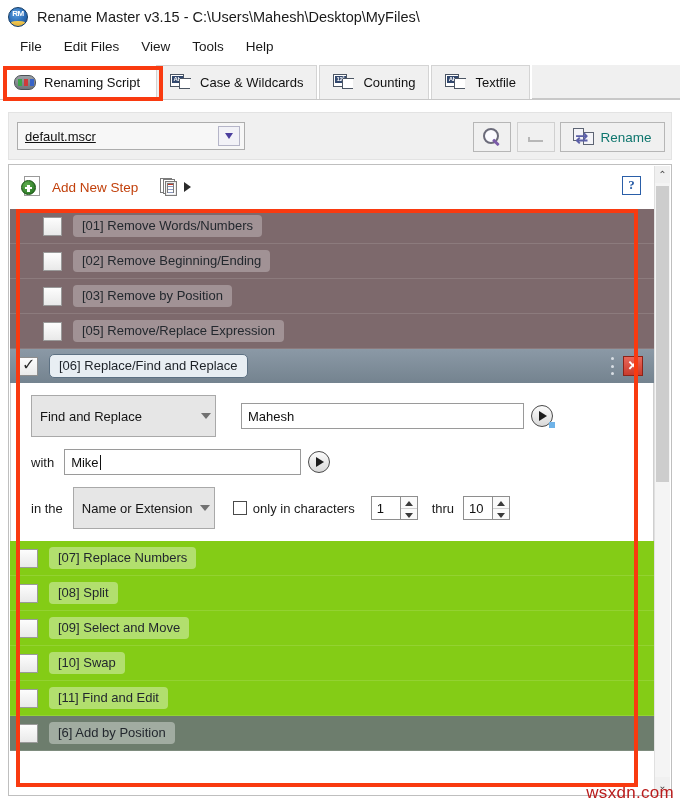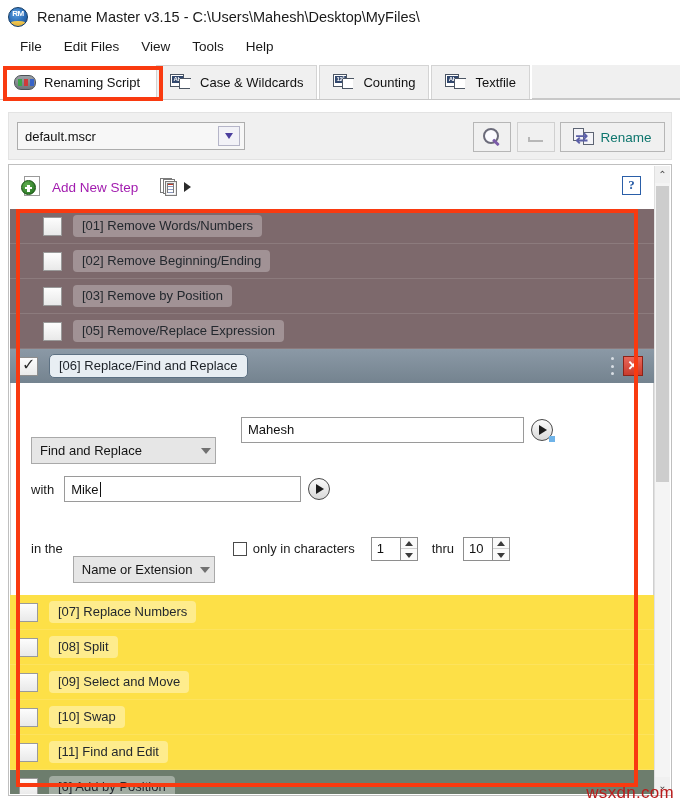--- a/index.html
+++ b/index.html
@@ -115,21 +115,21 @@
   .script-toolbar {
     position: absolute; left: 8px; top: 112px; width: 664px; height: 48px;
     background: #f0f0f0; border: 1px solid #e3e3e3;
   }
   .combo-script {
     position: absolute; left: 8px; top: 9px; width: 228px; height: 28px;
     background: #f7f7f7; border: 1px solid #adadad;
     display: flex; align-items: center;
   }
   .combo-script .val {
-    font-size: 13px; color: #111; padding-left: 7px; flex: 1;
+    font-size: 13px; color: #111; padding-left: 7px; flex: 1; text-decoration: underline;
   }
   .combo-script .arrow-box {
     width: 22px; height: 20px; margin-right: 4px;
     border: 1px solid #b5b5c8; background: #f2f2f7;
     display: flex; align-items: center; justify-content: center;
   }
   .combo-script .arrow-box::after {
     content: ""; width: 0; height: 0;
     border-left: 4.5px solid transparent; border-right: 4.5px solid transparent;
     border-top: 6px solid #4b3f9e;
@@ -193,21 +193,21 @@
   .ic-addstep .plus {
     position: absolute; left: 0px; top: 4px; width: 15px; height: 15px;
     border-radius: 50%; background: radial-gradient(circle at 35% 30%, #5fae4e, #1f6b1c);
     border: 1px solid #14500f;
   }
   .ic-addstep .plus::before, .ic-addstep .plus::after {
     content: ""; position: absolute; background: #ffffff;
   }
   .ic-addstep .plus::before { left: 3px; top: 6px; width: 7px; height: 2.2px; }
   .ic-addstep .plus::after  { left: 5.4px; top: 3.6px; width: 2.2px; height: 7px; }
-  .addstep-label { font-size: 13.5px; color: #a21caf; margin-left: 9px; }
+  .addstep-label { font-size: 13.5px; color: #c2410c; margin-left: 9px; }
 
   .ic-stack { position: relative; width: 19px; height: 19px; margin-left: 22px; flex: 0 0 auto; }
   .ic-stack span {
     position: absolute; width: 12px; height: 15px; background: #ffffff;
     border: 1.2px solid #7b7b7b;
   }
   .ic-stack span:nth-child(1) { left: 0; top: 0; }
   .ic-stack span:nth-child(2) { left: 2.5px; top: 1.5px; }
   .ic-stack span:nth-child(3) {
     left: 5px; top: 3px; background: #fdfdfd;
@@ -234,21 +234,21 @@
   
   .steps-area {
     position: absolute; left: 1px; top: 44px; right: 17px; bottom: 1px;
     overflow: hidden; background: #ffffff;
   }
   .step-row {
     height: 35px; display: flex; align-items: center; padding-left: 9px;
     border-bottom: 1px solid rgba(255,255,255,0.12);
   }
   .step-row.red   { background: #7d696c; padding-left: 33px; }
-  .step-row.blue  { background: #fde047; }
+  .step-row.blue  { background: #84cc16; }
   .step-row.green { background: #6d7d6d; }
 
   .step-check {
     width: 19px; height: 19px; flex: 0 0 auto;
     background: linear-gradient(#fdfdfd, #e9e9e9);
     border: 1px solid #9a9a9a;
   }
   .step-pill {
     margin-left: 11px; padding: 3px 9px 4px;
     background: rgba(255,255,255,0.28); border-radius: 4px;
@@ -292,23 +292,23 @@
   }
   .exp-body {
     background: #ffffff; padding: 12px 14px 10px 20px;
     border-left: 1px solid #cfcfcf; border-right: 1px solid #cfcfcf;
   }
   .exp-row { display: flex; align-items: center; margin-bottom: 12px; }
   .exp-row:last-child { margin-bottom: 2px; }
   .exp-label { font-size: 13px; color: #1b1b1b; margin-right: 10px; }
 
   .combo {
-    height: 27px; background: #e6e6e6; border: 1px solid #a9a9a9;
+    height: 42px; background: #e6e6e6; border: 1px solid #a9a9a9;
     display: flex; align-items: center; font-size: 13px; color: #141414;
-    padding-left: 8px; padding-right: 4px; margin-top: 42px;
+    padding-left: 8px; padding-right: 4px;
   }
   .combo .chev {
     margin-left: auto; width: 0; height: 0;
     border-left: 5px solid transparent; border-right: 5px solid transparent;
     border-top: 6px solid #4a4a4a; opacity: .75;
   }
   #combo-mode { width: 185px; }
   #combo-scope { width: 142px; }
 
   .txtfield {

